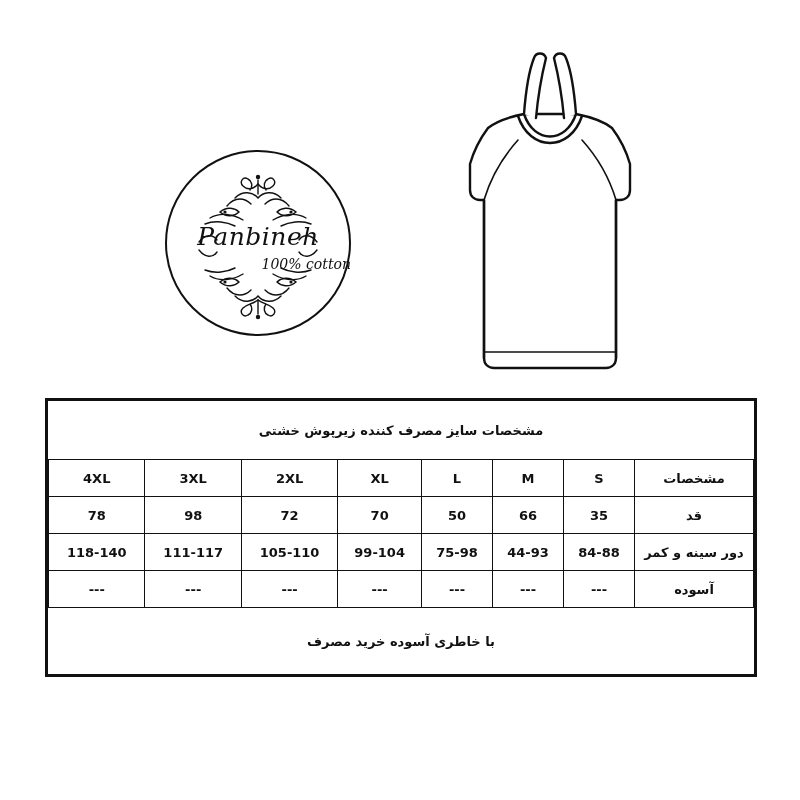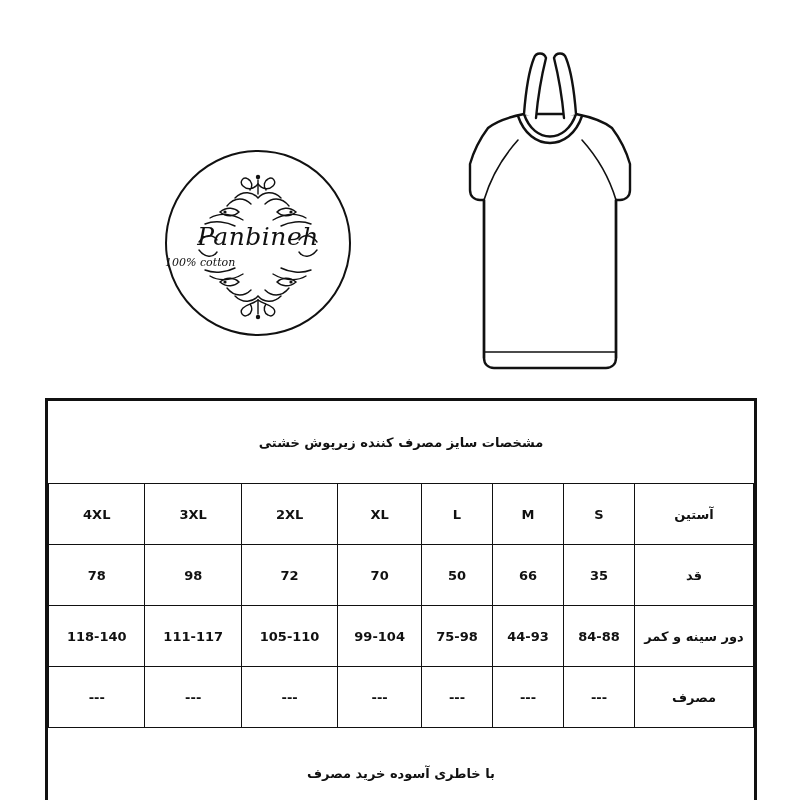--- a/index.html
+++ b/index.html
@@ -50,24 +50,24 @@
     font-style: italic;
     font-size: 25px;
     color: #111;
     letter-spacing: 0.5px;
   }
   .logo-sub {
     position: absolute;
     left: 0;
     right: 0;
     top: 106px;
-    text-align: left;
+    text-align: right;
     font-family: "DejaVu Serif", serif;
     font-style: italic;
-    font-size: 11px;
+    font-size: 14px;
     color: #111;
   }
 
   
   .garment {
     position: absolute;
     left: 430px;
     top: 40px;
     width: 240px;
     height: 340px;
@@ -88,21 +88,21 @@
     border-collapse: collapse;
     direction: rtl;
   }
   table.size-table td {
     border: 1px solid #111;
     text-align: center;
     font-size: 13px;
     font-weight: bold;
     color: #111;
     height: 32px;
-    padding: 14px 4px;
+    padding: 2px 4px;
     white-space: nowrap;
   }
   table.size-table td.label-col {
     width: 110px;
   }
   .title-cell {
     border: none !important;
     color: #e8172a;
     font-size: 17px;
     font-weight: bold;
@@ -221,21 +221,21 @@
     </g>
   </svg>
 
   <div class="table-wrap">
     <table class="size-table">
       <tbody>
           <tr class="title-row">
         <td class="title-cell" colspan="8">مشخصات سایز مصرف کننده زیرپوش خشتی</td>
       </tr>
       <tr>
-        <td class="label-col">آستین</td>
+        <td class="label-col">مشخصات</td>
         <td>S</td>
         <td>M</td>
         <td>L</td>
         <td>XL</td>
         <td>2XL</td>
         <td>3XL</td>
         <td>4XL</td>
       </tr>
       <tr>
         <td class="label-col">قد</td>
@@ -251,21 +251,21 @@
         <td class="label-col">دور سینه و کمر</td>
         <td>84-88</td>
         <td>44-93</td>
         <td>75-98</td>
         <td>99-104</td>
         <td>105-110</td>
         <td>111-117</td>
         <td>118-140</td>
       </tr>
       <tr>
-        <td class="label-col">مصرف</td>
+        <td class="label-col">آسوده</td>
         <td>---</td>
         <td>---</td>
         <td>---</td>
         <td>---</td>
         <td>---</td>
         <td>---</td>
         <td>---</td>
       </tr>
       <tr>
         <td class="footer-cell" colspan="8">با خاطری آسوده خرید مصرف</td>

